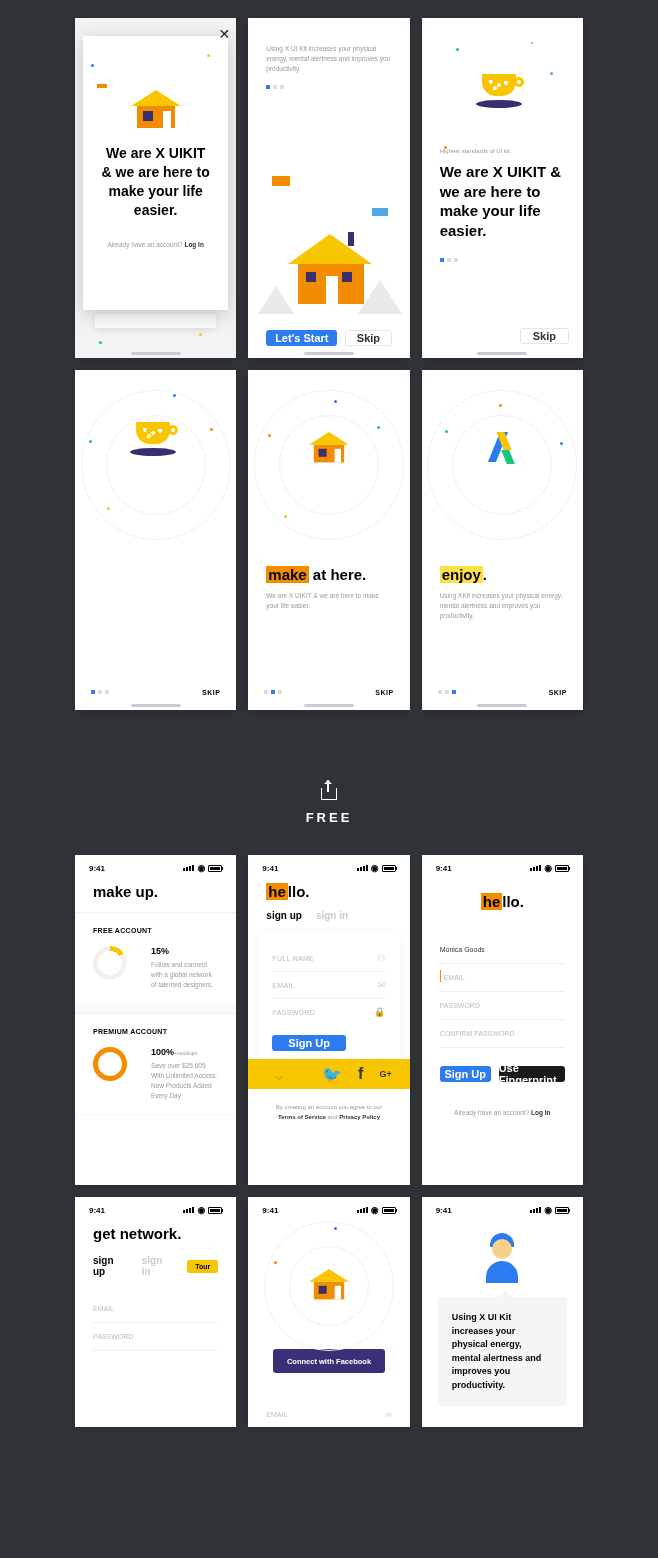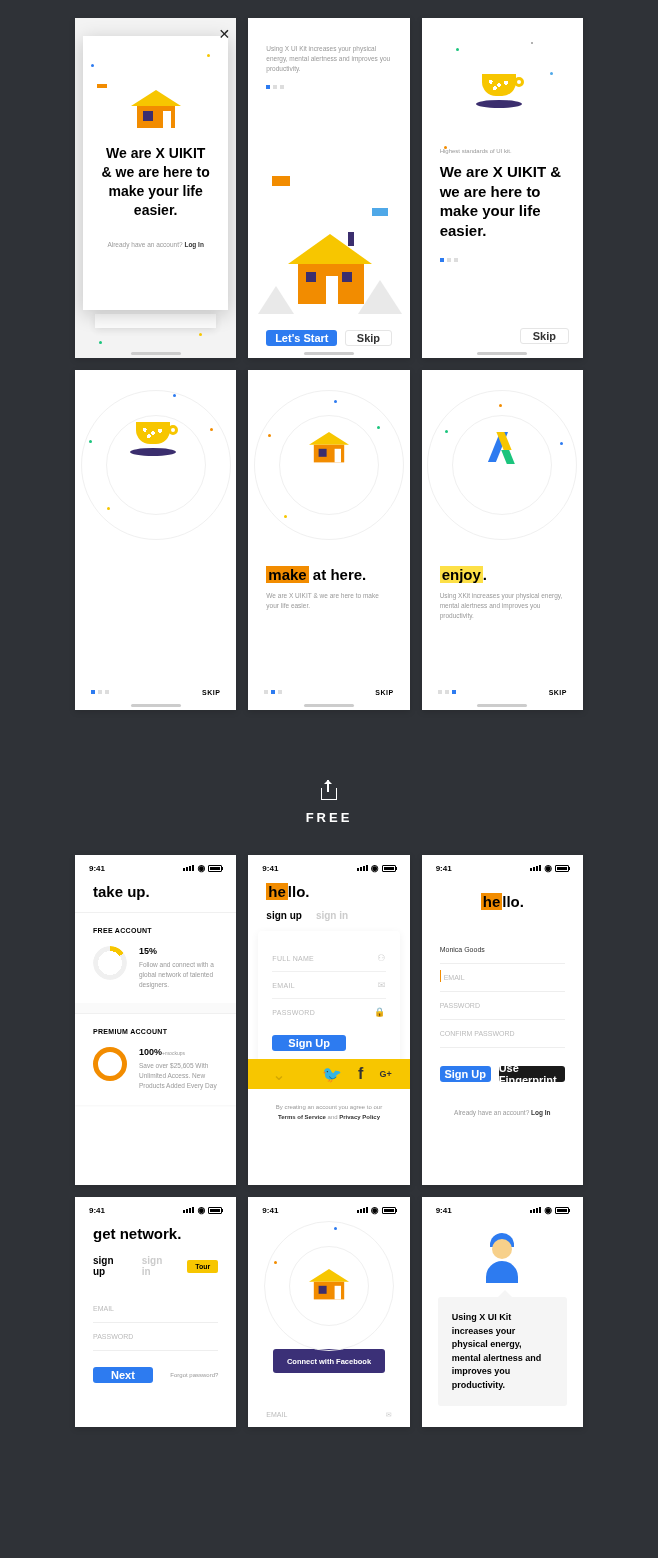--- a/index.html
+++ b/index.html
@@ -70,21 +70,21 @@
 .signal{display:inline-flex;gap:1px;align-items:flex-end}
 .signal i{width:2px;background:#000;display:block}
 .signal i:nth-child(1){height:3px}.signal i:nth-child(2){height:4px}.signal i:nth-child(3){height:5px}.signal i:nth-child(4){height:6px}
 .wifi{font-size:9px}
 .batt{width:14px;height:7px;border:1px solid #000;border-radius:1px;position:relative}
 .batt::after{content:"";position:absolute;right:-2px;top:1px;width:1px;height:3px;background:#000}
 .batt i{position:absolute;inset:1px;background:#000}
 .su-title{font-size:15px;font-weight:900;padding:6px 18px 12px}
 .acct-card{border-top:1px solid #f0f0f0;padding:14px 18px;background:#fff;box-shadow:0 1px 2px rgba(0,0,0,.04)}
 .acct-label{font-size:7px;font-weight:700;letter-spacing:.3px;margin-bottom:12px}
-.acct-row{display:flex;gap:12px}
+.acct-row{display:flex;gap:24px}
 .ring{width:34px;height:34px;border-radius:50%;flex:none}
 .ring.y{background:conic-gradient(#f7c600 0 54deg,#f0f0f0 54deg 360deg);-webkit-mask:radial-gradient(circle,transparent 12px,#000 12px);mask:radial-gradient(circle,transparent 12px,#000 12px)}
 .ring.o{width:34px;height:34px;border-radius:50%;border:5px solid #f28c00;flex:none}
 .acct-info{flex:1}
 .acct-pct{font-size:9px;font-weight:700;margin-bottom:4px}
 .acct-desc{font-size:6.5px;color:#999;line-height:1.5}
 .hello{font-size:15px;font-weight:900;padding:6px 18px 10px}
 .tabs{display:flex;gap:14px;padding:0 18px 10px;font-size:10px;font-weight:800}
 .tabs .inactive{color:#ccc}
 .form-card{background:#fff;border-radius:4px;margin:0 10px;padding:14px;box-shadow:0 2px 8px rgba(0,0,0,.06)}
@@ -302,21 +302,21 @@
               <i></i>
               <i></i>
               <i></i>
             </span>
             <span class="wifi">◉</span>
             <span class="batt">
               <i></i>
             </span>
           </span>
     </div>
-    <div class="su-title">take up.</div>
+    <div class="su-title">make up.</div>
     <div class="acct-card">
       <div class="acct-label">FREE ACCOUNT</div>
       <div class="acct-row">
         <div class="ring y"></div>
         <div class="acct-info">
           <div class="acct-pct">15%</div>
           <div class="acct-desc">Follow and connect with a global network of talented designers.</div>
         </div>
       </div>
     </div>
@@ -431,24 +431,20 @@
           </span>
     </div>
     <div class="su-title" style="line-height:1.2">get network.</div>
     <div class="tabs" style="align-items:center">
       <span>sign up</span>
       <span class="inactive">sign in</span>
       <span style="margin-left:auto" class="tour-pill">Tour</span>
     </div>
     <div class="field-line" style="margin-top:8px"><span>EMAIL</span></div>
     <div class="field-line"><span>PASSWORD</span></div>
-    <div style="display:flex;align-items:center;justify-content:space-between;padding:16px 18px">
-      <div class="btn btn-blue" style="padding:0 18px">Next</div>
-      <span class="tiny">Forgot password?</span>
-    </div>
   </div>
 
   <div class="card" style="height:230px">
     <div class="statusbar">
       <span>9:41</span>
       <span class="sb-right">
             <span class="signal">
               <i></i>
               <i></i>
               <i></i>

